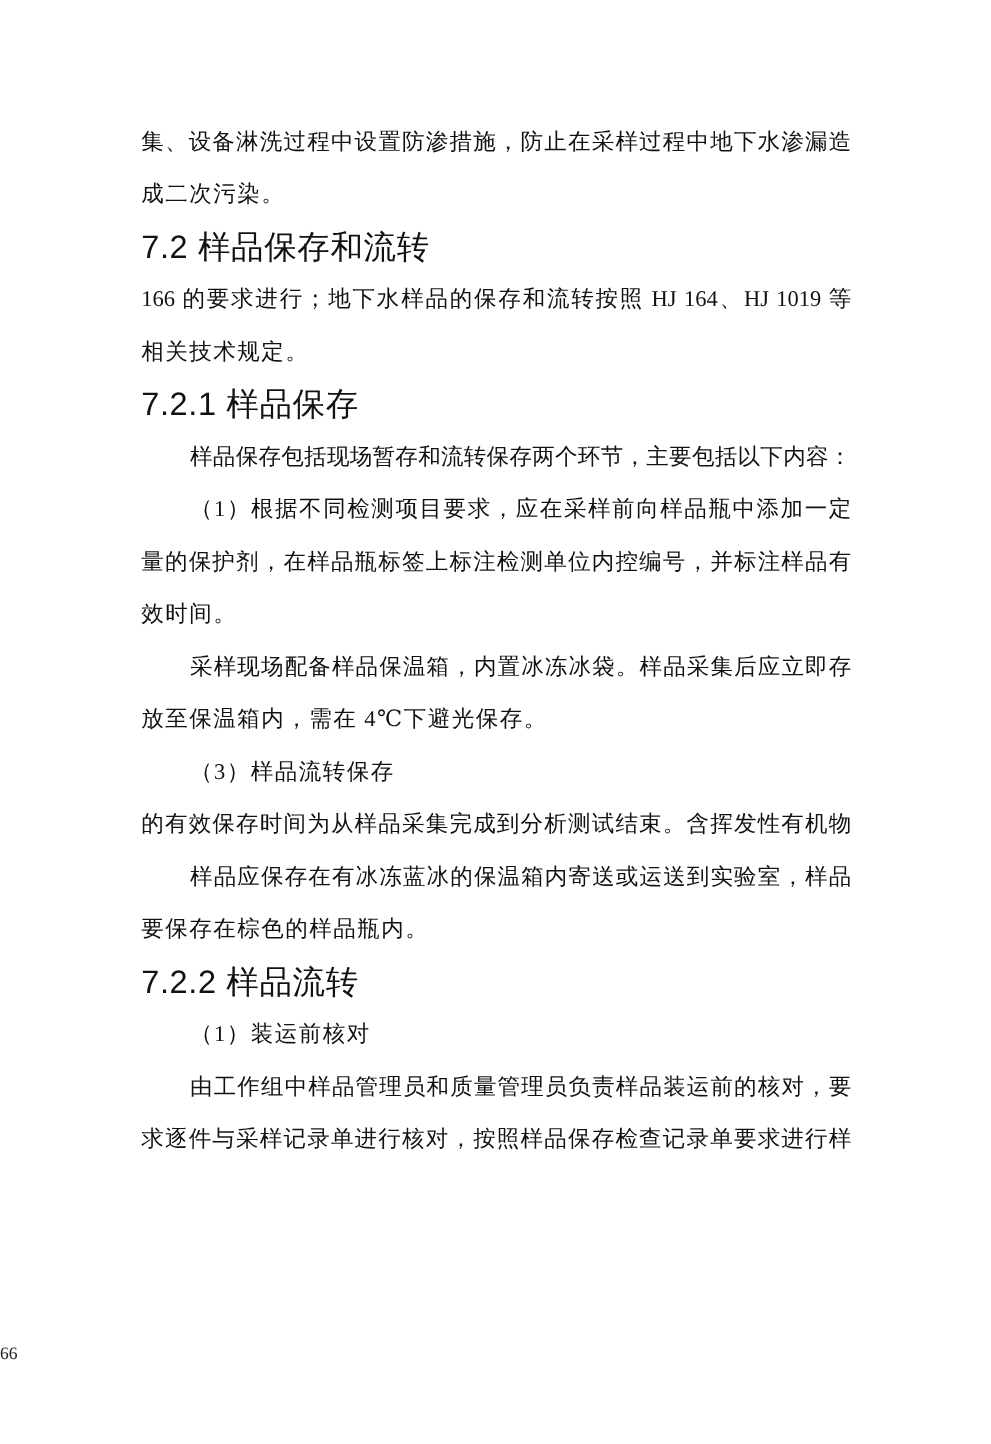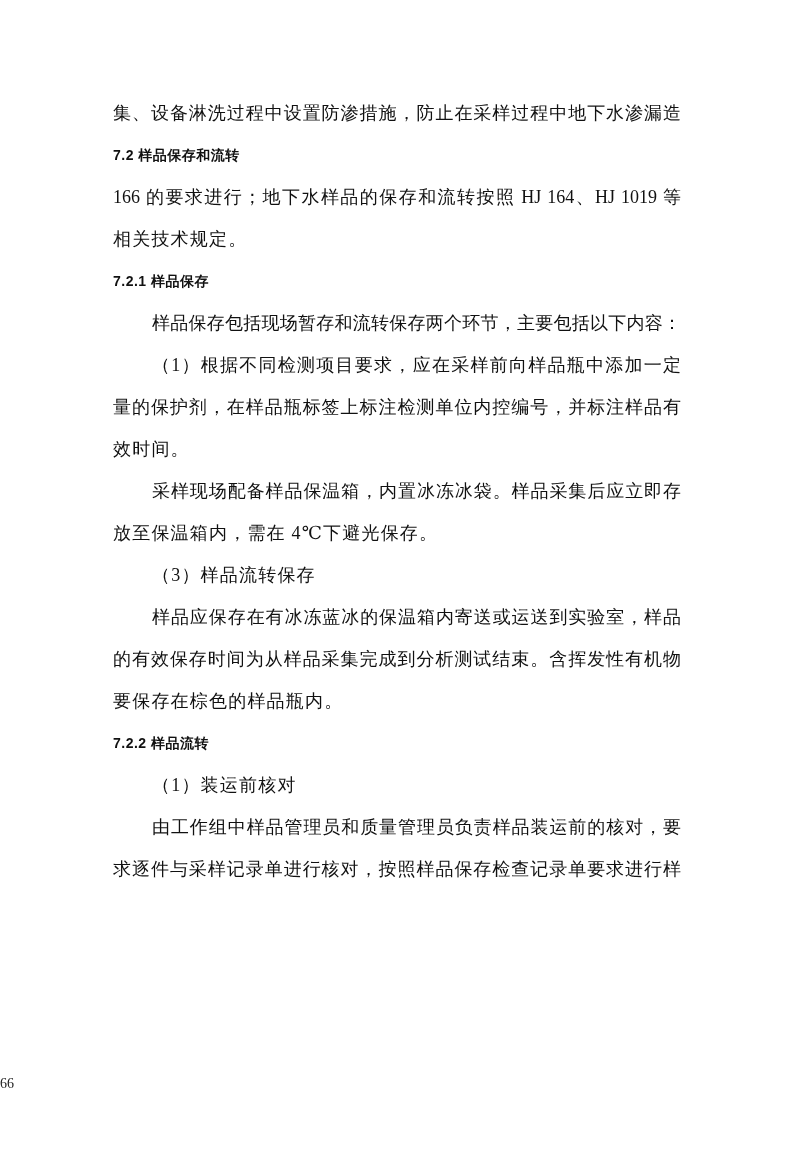--- a/index.html
+++ b/index.html
@@ -37,52 +37,53 @@
   }
   .line.indent {
     padding-left: 39px;
   }
   .line.indent.fill {
     padding-left: 39px;
     width: 529px;
   }
   .line.heading {
     font-family: "Liberation Sans", "DejaVu Sans", sans-serif;
-    font-weight: bold;
-    font-size: 14px;
+    font-weight: normal;
+    font-size: 26px;
     letter-spacing: 0.5px;
   }
   .footer {
     position: absolute;
     top: 1076px;
     left: 0;
     width: 100%;
     font-size: 14px;
     color: #222222;
   }
 </style>
 </head>
 <body>
 
 <div class="page">
   <div class="content">
     <div class="line fill">集、设备淋洗过程中设置防渗措施，防止在采样过程中地下水渗漏造</div>
+    <div class="line">成二次污染。</div>
     <div class="line heading">7.2 样品保存和流转</div>
     <div class="line fill">166 的要求进行；地下水样品的保存和流转按照 HJ 164、HJ 1019 等</div>
     <div class="line">相关技术规定。</div>
     <div class="line heading">7.2.1 样品保存</div>
     <div class="line indent fill">样品保存包括现场暂存和流转保存两个环节，主要包括以下内容：</div>
     <div class="line indent fill">（1）根据不同检测项目要求，应在采样前向样品瓶中添加一定</div>
     <div class="line fill">量的保护剂，在样品瓶标签上标注检测单位内控编号，并标注样品有</div>
     <div class="line">效时间。</div>
     <div class="line indent fill">采样现场配备样品保温箱，内置冰冻冰袋。样品采集后应立即存</div>
     <div class="line">放至保温箱内，需在 4℃下避光保存。</div>
     <div class="line indent">（3）样品流转保存</div>
+    <div class="line fill">的有效保存时间为从样品采集完成到分析测试结束。含挥发性有机物</div>
     <div class="line indent fill">样品应保存在有冰冻蓝冰的保温箱内寄送或运送到实验室，样品</div>
-    <div class="line fill">的有效保存时间为从样品采集完成到分析测试结束。含挥发性有机物</div>
     <div class="line">要保存在棕色的样品瓶内。</div>
     <div class="line heading">7.2.2 样品流转</div>
     <div class="line indent">（1）装运前核对</div>
     <div class="line indent fill">由工作组中样品管理员和质量管理员负责样品装运前的核对，要</div>
     <div class="line fill">求逐件与采样记录单进行核对，按照样品保存检查记录单要求进行样</div>
   </div>
   <div class="footer">66</div>
 </div>
 
 </body></html>

